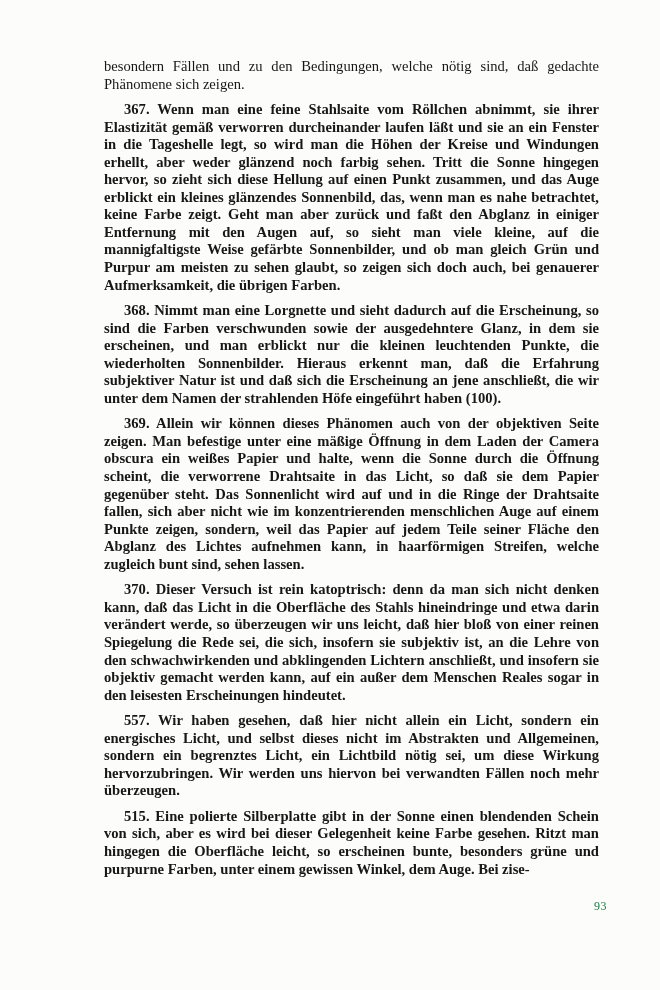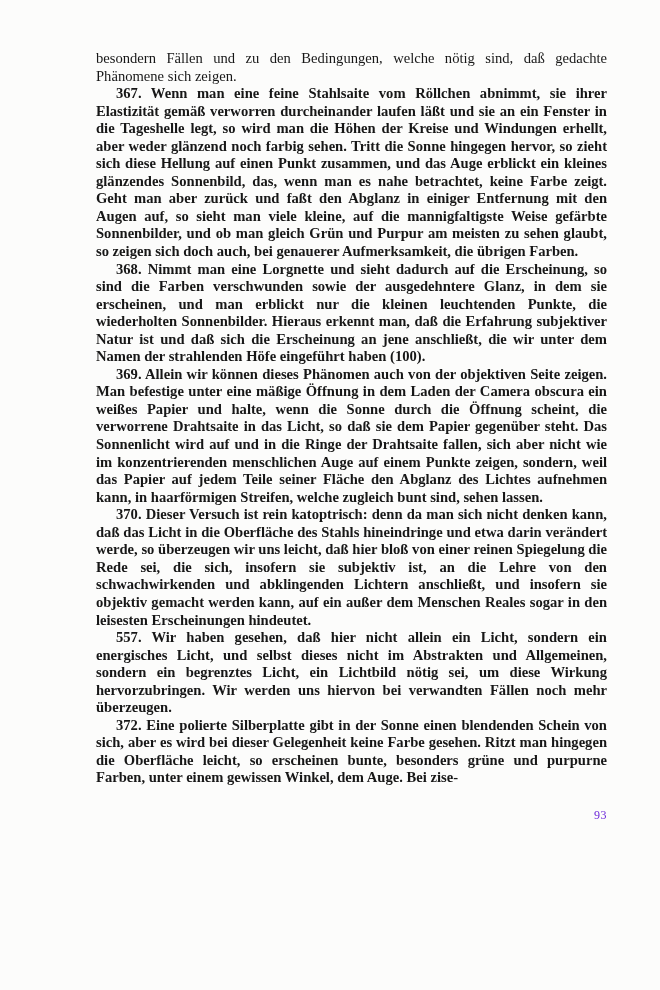--- a/index.html
+++ b/index.html
@@ -25,44 +25,44 @@
     width: 511px;
     font-family: "Liberation Serif", "DejaVu Serif", serif;
     font-size: 14.6px;
     line-height: 17.55px;
     text-align: justify;
     color: #171717;
     hyphens: auto;
     -webkit-hyphens: auto;
   }
   .text-block p {
-    margin: 0;
+    margin: 8px;
     padding: 0;
   }
   .text-block p.indent {
     text-indent: 20px;
     font-weight: bold;
   }
   .page-number {
     text-align: right;
     margin-top: 20px;
     font-size: 12px;
     letter-spacing: 0.5px;
-    color: #6d28d9;
+    color: #15803d;
   }
 </style>
 </head>
 <body>
 
 <div class="page-surface">
   <div class="text-block">
     <div id="paragraph-container">
         <p class="">besondern Fällen und zu den Bedingungen, welche nötig sind, daß gedachte Phänomene sich zeigen.</p>
         <p class="indent">367. Wenn man eine feine Stahlsaite vom Röllchen abnimmt, sie ihrer Elastizität gemäß verworren durcheinander laufen läßt und sie an ein Fenster in die Tageshelle legt, so wird man die Höhen der Kreise und Windungen erhellt, aber weder glänzend noch farbig sehen. Tritt die Sonne hingegen hervor, so zieht sich diese Hellung auf einen Punkt zusammen, und das Auge erblickt ein kleines glänzendes Sonnenbild, das, wenn man es nahe betrachtet, keine Farbe zeigt. Geht man aber zurück und faßt den Abglanz in einiger Entfernung mit den Augen auf, so sieht man viele kleine, auf die mannigfaltigste Weise gefärbte Sonnenbilder, und ob man gleich Grün und Purpur am meisten zu sehen glaubt, so zeigen sich doch auch, bei genauerer Aufmerksamkeit, die übrigen Farben.</p>
         <p class="indent">368. Nimmt man eine Lorgnette und sieht dadurch auf die Erscheinung, so sind die Farben verschwunden sowie der ausgedehntere Glanz, in dem sie erscheinen, und man erblickt nur die kleinen leuchtenden Punkte, die wiederholten Sonnenbilder. Hieraus erkennt man, daß die Erfahrung subjektiver Natur ist und daß sich die Erscheinung an jene anschließt, die wir unter dem Namen der strahlenden Höfe eingeführt haben (100).</p>
         <p class="indent">369. Allein wir können dieses Phänomen auch von der objektiven Seite zeigen. Man befestige unter eine mäßige Öffnung in dem Laden der Camera obscura ein weißes Papier und halte, wenn die Sonne durch die Öffnung scheint, die verworrene Drahtsaite in das Licht, so daß sie dem Papier gegenüber steht. Das Sonnenlicht wird auf und in die Ringe der Drahtsaite fallen, sich aber nicht wie im konzentrierenden menschlichen Auge auf einem Punkte zeigen, sondern, weil das Papier auf jedem Teile seiner Fläche den Abglanz des Lichtes aufnehmen kann, in haarförmigen Streifen, welche zugleich bunt sind, sehen lassen.</p>
         <p class="indent">370. Dieser Versuch ist rein katoptrisch: denn da man sich nicht denken kann, daß das Licht in die Oberfläche des Stahls hineindringe und etwa darin verändert werde, so überzeugen wir uns leicht, daß hier bloß von einer reinen Spiegelung die Rede sei, die sich, insofern sie subjektiv ist, an die Lehre von den schwachwirkenden und abklingenden Lichtern anschließt, und insofern sie objektiv gemacht werden kann, auf ein außer dem Menschen Reales sogar in den leisesten Erscheinungen hindeutet.</p>
         <p class="indent">557. Wir haben gesehen, daß hier nicht allein ein Licht, sondern ein energisches Licht, und selbst dieses nicht im Abstrakten und Allgemeinen, sondern ein begrenztes Licht, ein Lichtbild nötig sei, um diese Wirkung hervorzubringen. Wir werden uns hiervon bei verwandten Fällen noch mehr überzeugen.</p>
-        <p class="indent">372. Eine polierte Silberplatte gibt in der Sonne einen blendenden Schein von sich, aber es wird bei dieser Gelegenheit keine Farbe gesehen. Ritzt man hingegen die Oberfläche leicht, so erscheinen bunte, besonders grüne und purpurne Farben, unter einem gewissen Winkel, dem Auge. Bei zise-</p>
+        <p class="indent">515. Eine polierte Silberplatte gibt in der Sonne einen blendenden Schein von sich, aber es wird bei dieser Gelegenheit keine Farbe gesehen. Ritzt man hingegen die Oberfläche leicht, so erscheinen bunte, besonders grüne und purpurne Farben, unter einem gewissen Winkel, dem Auge. Bei zise-</p>
       </div>
     <div class="page-number">93</div>
   </div>
 </div>
 
 </body></html>

